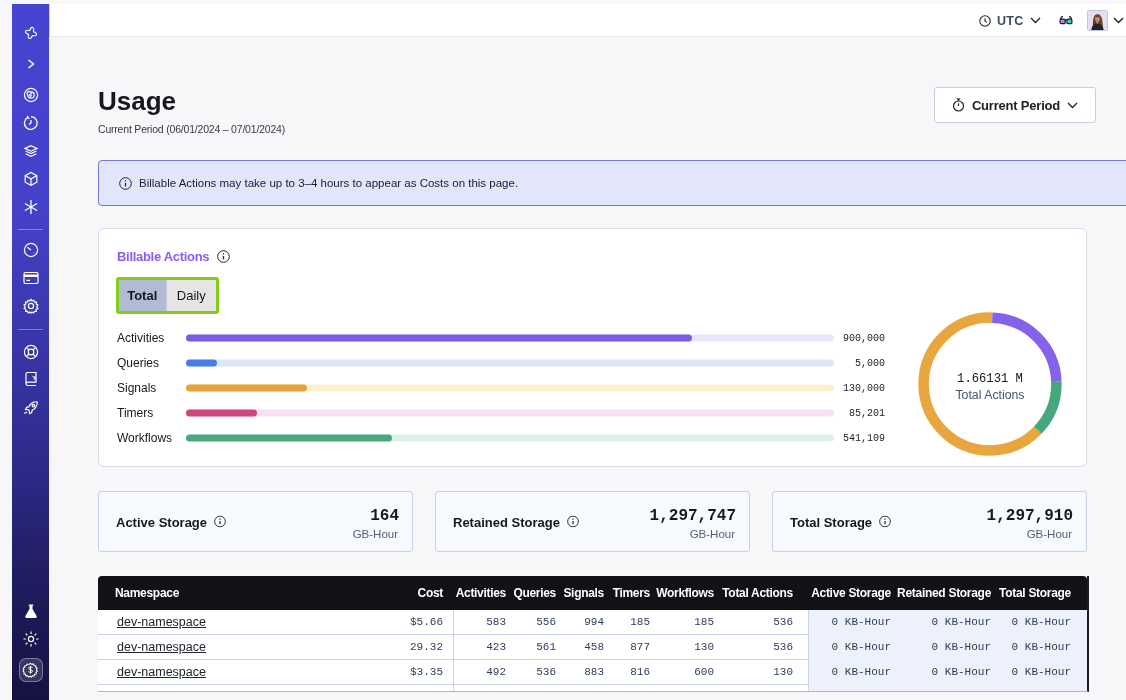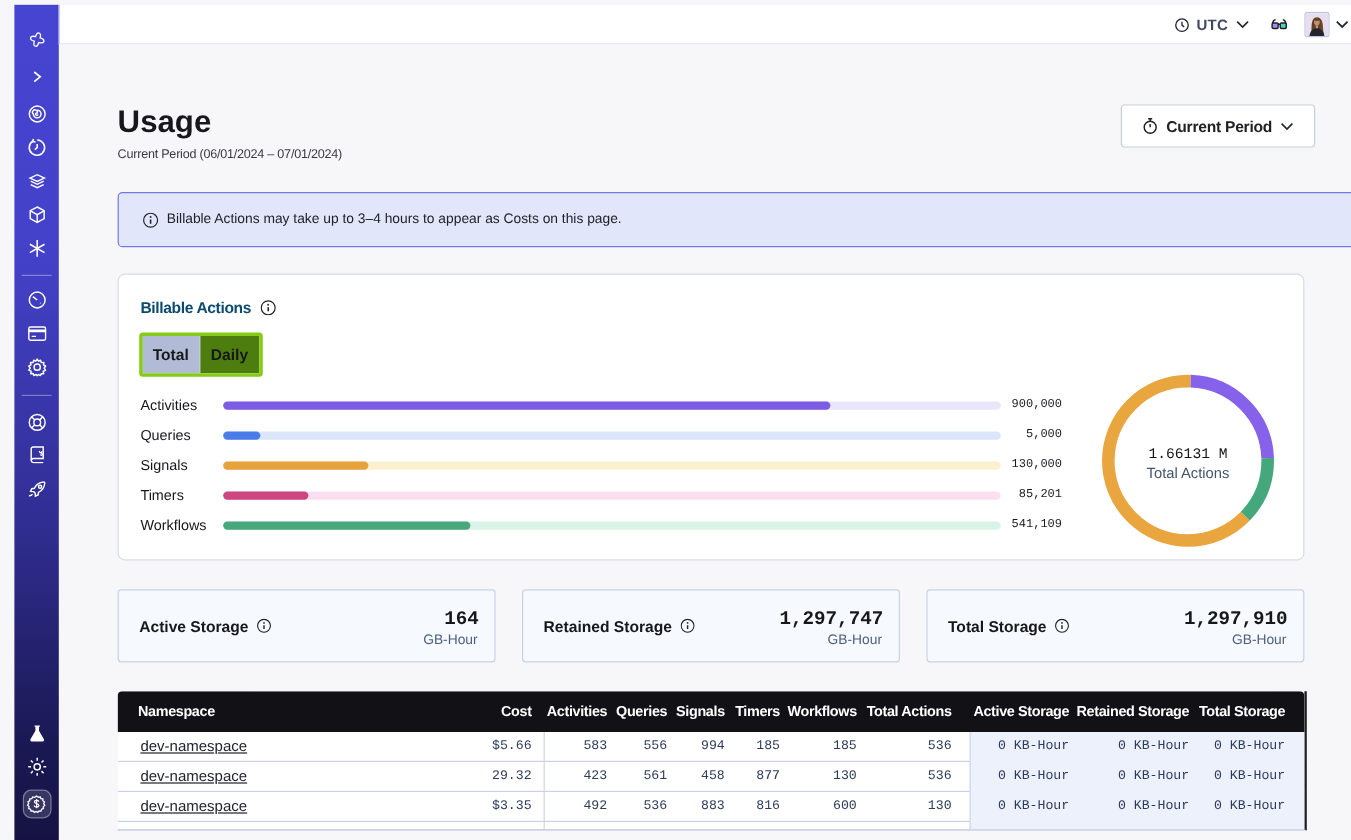--- a/index.html
+++ b/index.html
@@ -28,26 +28,26 @@
   border:1px solid #c9cfdb; border-radius:3px; display:flex; align-items:center; justify-content:center;
   font-size:13px; font-weight:700; color:#202124; gap:7px; letter-spacing:-0.2px; }
 
 #banner { position:absolute; left:98px; top:160px; width:1050px; height:46px; background:#e2e6fb;
   border:1px solid #7479e0; border-radius:4px; display:flex; align-items:center; padding-left:20px;
   font-size:11.5px; color:#202228; gap:7px; }
 
 
 #card { position:absolute; left:98px; top:228px; width:989px; height:239px; background:#fff;
   border:1px solid #d7dce6; border-radius:6px; }
-#cardtitle { position:absolute; left:18px; top:20px; font-size:13px; font-weight:700; color:#0c4a6e; letter-spacing:-0.3px;
+#cardtitle { position:absolute; left:18px; top:20px; font-size:13px; font-weight:700; color:#8b5cf6; letter-spacing:-0.3px;
   display:flex; align-items:center; gap:8px;}
 #tabs { position:absolute; left:16.5px; top:47.5px; display:flex; border:3px solid #84cc16; border-radius:3px; overflow:hidden;}
 .tab { width:48.5px; height:31px; display:flex; align-items:center; justify-content:center; font-size:13px; }
 .tab.sel { background:#b1bbd5; font-weight:700; color:#17181c; border-right:1px solid #c3c9d6;}
-.tab.uns { background:#4d7c0f; color:#17181c;font-weight:bold; }
+.tab.uns { background:#e5e5e5; color:#17181c; }
 .brow { position:absolute; left:0; width:100%; height:20px; }
 .blabel { position:absolute; left:18px; top:50%; transform:translateY(-50%); font-size:12px; color:#17181c;}
 .btrack { position:absolute; left:87px; top:50%; transform:translateY(-50%); width:648px; height:7px; border-radius:4px;}
 .bfill { position:absolute; left:0; top:0; height:7px; border-radius:4px; }
 .bval { position:absolute; right:201px; top:50%; transform:translateY(-50%); font-size:10px; color:#1b1b22;
   font-family:"Liberation Mono", monospace; }
 
 
 .scard { position:absolute; top:491px; width:315px; height:61px; background:#f6f9fd;
   border:1px solid #c7d2e8; border-radius:3px; }

